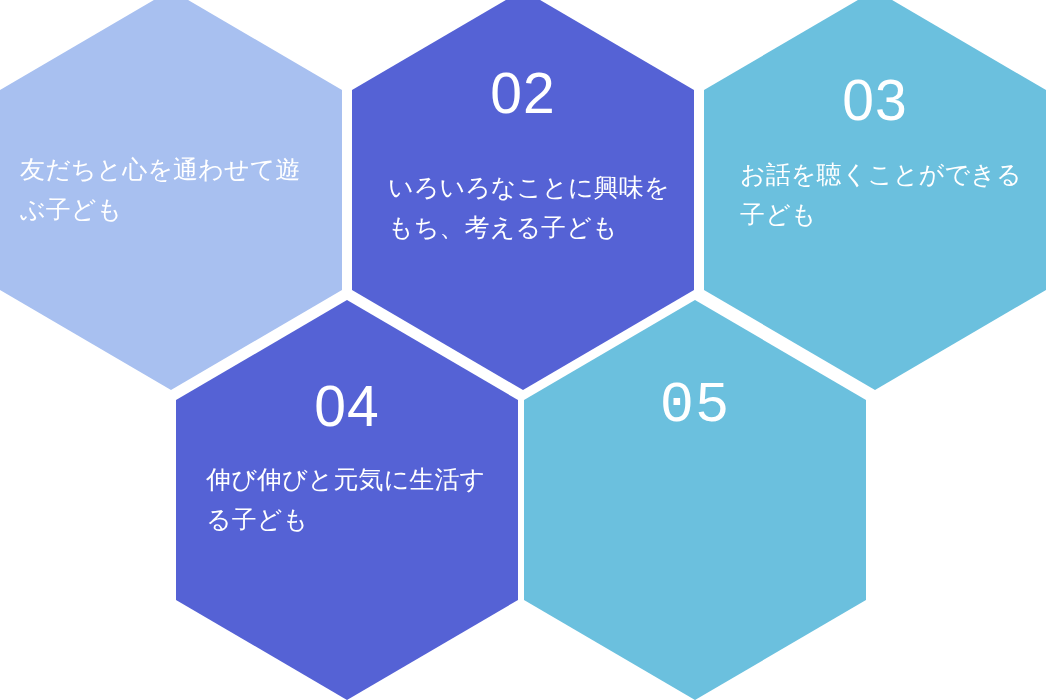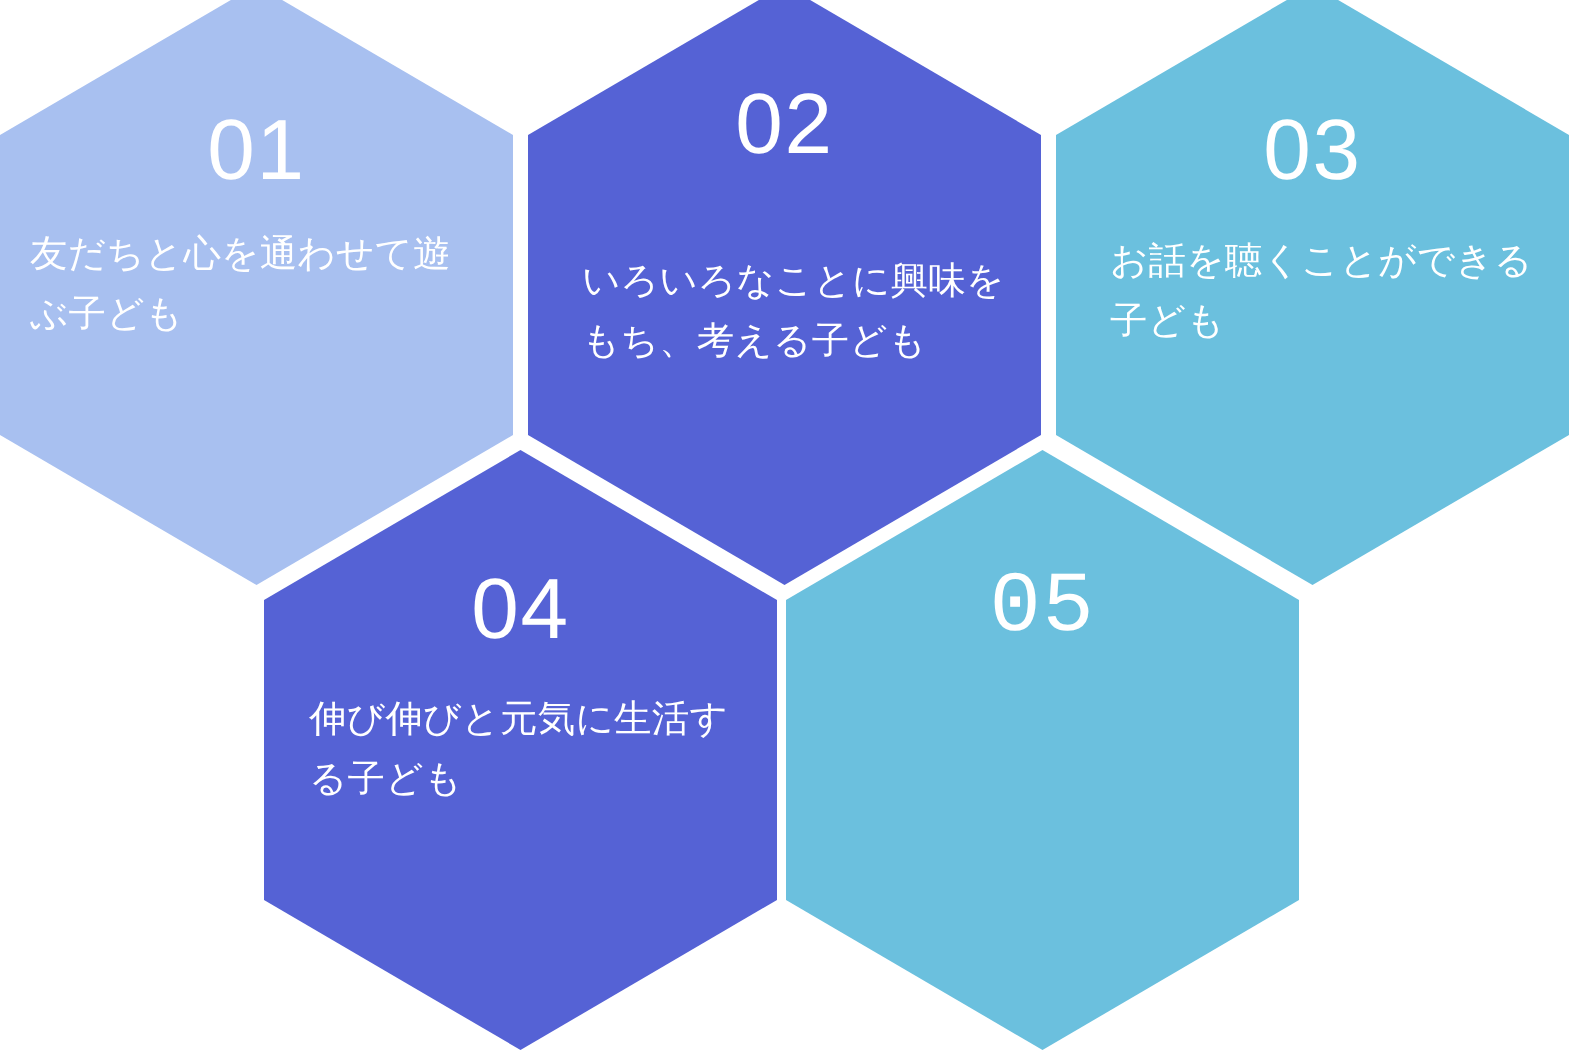--- a/index.html
+++ b/index.html
@@ -76,21 +76,21 @@
     font-weight: 400;
     letter-spacing: 0.005em;
     color: #ffffff;
     text-align: left;
   }
 
   
   .hex-01 .hex-number { top: 82px; }
   .hex-01 .hex-text  { top: 160px; left: 20px; right: 26px; }
 
-  .hex-02 .hex-number { top: 65px; text-align: center; }
+  .hex-02 .hex-number { top: 75px; text-align: center; }
   .hex-02 .hex-text  { top: 178px; left: 36px; right: 16px; }
 
   .hex-03 .hex-number { top: 82px; }
   .hex-03 .hex-text  { top: 165px; left: 36px; right: 18px; }
 
   .hex-04 .hex-number { top: 78px; }
   .hex-04 .hex-text  { top: 160px; left: 30px; right: 22px; }
 
   .hex-05 .hex-number { top: 78px; }
   .hex-05 .hex-text  { top: 162px; left: 28px; right: 22px; }
@@ -102,21 +102,20 @@
   .hex-04 { z-index: 3; }
   .hex-05 { z-index: 3; }
 </style>
 </head>
 <body style="background: rgb(255, 255, 255);">
 
 <div id="stage" style="background: rgb(255, 255, 255);">
 
   <div class="hex hex-01" style="background-color: rgb(168, 192, 240);">
     <div class="hex-inner">
-      <div class="hex-number">01</div>
       <div class="hex-text">友だちと心を通わせて遊ぶ子ども</div>
     </div>
   </div>
 
   <div class="hex hex-02" style="background-color: rgb(85, 98, 213);">
     <div class="hex-inner">
       <div class="hex-number">02</div>
       <div class="hex-text">いろいろなことに興味をもち、考える子ども</div>
     </div>
   </div>

